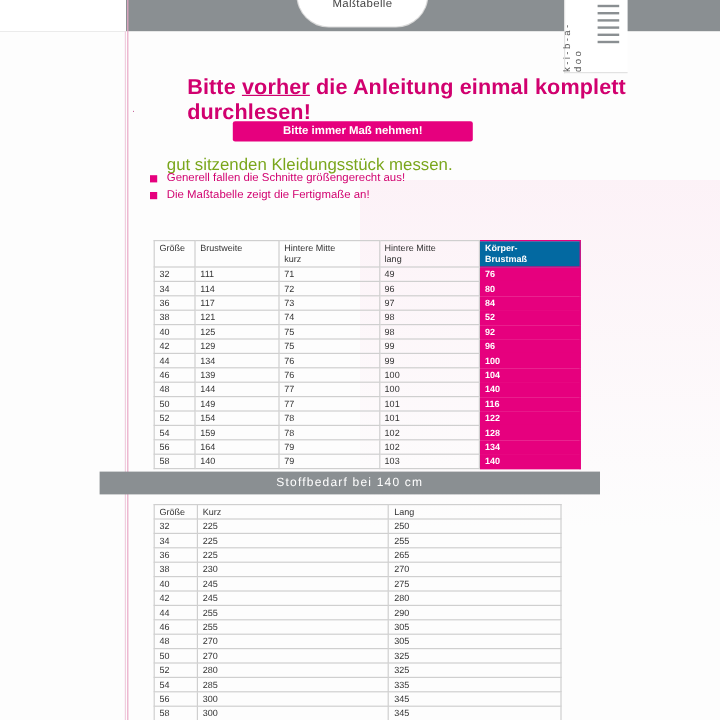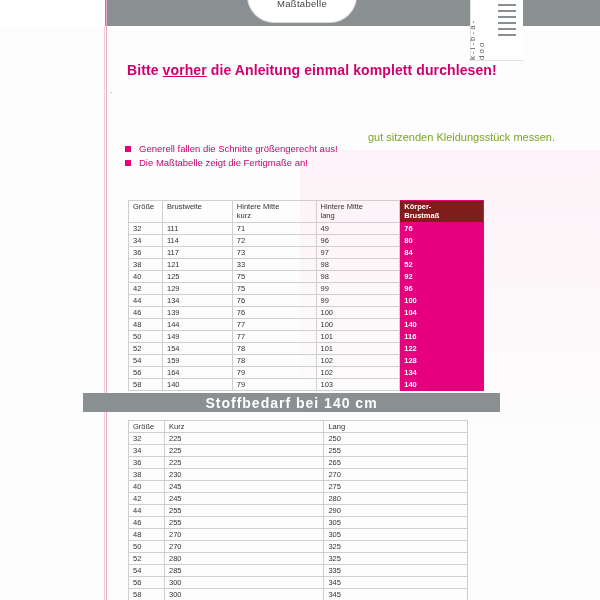--- a/index.html
+++ b/index.html
@@ -58,22 +58,22 @@
   .soft-pink{
     position:absolute;left:300px;top:150px;width:300px;height:290px;
     background:linear-gradient(180deg,rgba(252,236,244,.65),rgba(255,255,255,0));
     pointer-events:none;
   }
   .tiny-dot{
     position:absolute;left:110px;top:85px;font-size:9px;color:#c96ba0;
   }
   
   .headline{
-    position:absolute;left:127px;top:62px;width:420px;
-    font-size:14px;color:#d1006f;font-weight:bold;letter-spacing:.1px;
+    position:absolute;left:156px;top:62px;width:420px;
+    font-size:18px;color:#d1006f;font-weight:bold;letter-spacing:.1px;
   }
   .headline .u{ text-decoration:underline; }
   
   .banner{
     position:absolute;left:194px;top:101px;width:200px;height:17px;
     background:#e6007e;border-radius:2px;
     display:flex;align-items:center;justify-content:center;
   }
   .banner span{
     color:#fff;font-size:9.5px;font-weight:bold;
@@ -83,21 +83,21 @@
     position:absolute;left:125px;top:131px;width:430px;
   }
   .bullet-row{
     position:relative;padding-left:14px;margin-bottom:2px;
     font-size:9.5px;color:#d1006f;line-height:12px;
   }
   .bullet-row:before{
     content:"";position:absolute;left:0;top:3px;width:6px;height:6px;background:#e6007e;
   }
   .bullet-sub{
-    font-size:11px;color:#d1006f;line-height:12px;padding-left:14px;text-align:right;
+    font-size:14px;color:#d1006f;line-height:12px;padding-left:14px;
   }
   .green{ color:#7aa61c; }
   
   table{
     border-collapse:collapse;
     font-size:7.5px;
     color:#333;
     padding-left:28px;
   }
   td,th{
@@ -113,34 +113,34 @@
   }
   .tbl1 th{
     font-size:7.5px;color:#333;vertical-align:top;height:22px;
   }
   .tbl1 col.c0{width:34px;}
   .tbl1 col.c1{width:70px;}
   .tbl1 col.c2{width:84px;}
   .tbl1 col.c3{width:84px;}
   .tbl1 col.c4{width:84px;}
   .hl-head{
-    background:#7f1d1d;color:#ffffff !important;font-weight:bold;
+    background:#0369a1;color:#ffffff !important;font-weight:bold;
     border-color:#e6007e !important;
   }
   .hl-cell{
     background:#e6007e;color:#ffffff;font-weight:bold;
     border-color:#e6007e !important;
   }
   
   .grey-bar{
     position:absolute;left:83px;top:393px;width:417px;height:19px;
     background:#8a8f92;display:flex;align-items:center;justify-content:center;
   }
   .grey-bar span{
-    color:#ffffff;font-size:14px;font-weight:bold;letter-spacing:1px;
+    color:#ffffff;font-size:10px;font-weight:normal;letter-spacing:1px;
   }
   .tbl2{
     position:absolute;left:128px;top:420px;width:340px;
   }
   .tbl2 col.d0{width:36px;}
   .tbl2 col.d1{width:160px;}
   .tbl2 col.d2{width:144px;}
 </style>
 </head>
 <body>
@@ -167,20 +167,23 @@
 
   <div class="left-line"></div>
   <div class="left-line2"></div>
   <div class="soft-pink"></div>
   <div class="tiny-dot">.</div>
 
   <div class="headline">
     <span>Bitte </span><span class="u">vorher</span><span> die Anleitung einmal komplett durchlesen!</span>
   </div>
 
+  <div class="banner">
+    <span>Bitte immer Maß nehmen!</span>
+  </div>
 
   <div class="bullets">
     <div class="bullet-sub">
       <span class="green">gut sitzenden Kleidungsstück messen.</span>
     </div>
     <div class="bullet-row">
       <span>Generell fallen die Schnitte größengerecht aus!</span>
     </div>
     <div class="bullet-row">
       <span>Die Maßtabelle zeigt die Fertigmaße an!</span>
@@ -235,21 +238,21 @@
         <tr>
           <td>36</td>
           <td>117</td>
           <td>73</td>
           <td>97</td>
           <td class="hl-cell">84</td>
         </tr>
         <tr>
           <td>38</td>
           <td>121</td>
-          <td>33</td>
+          <td>74</td>
           <td>98</td>
           <td class="hl-cell">52</td>
         </tr>
         <tr>
           <td>40</td>
           <td>125</td>
           <td>75</td>
           <td>98</td>
           <td class="hl-cell">92</td>
         </tr>

